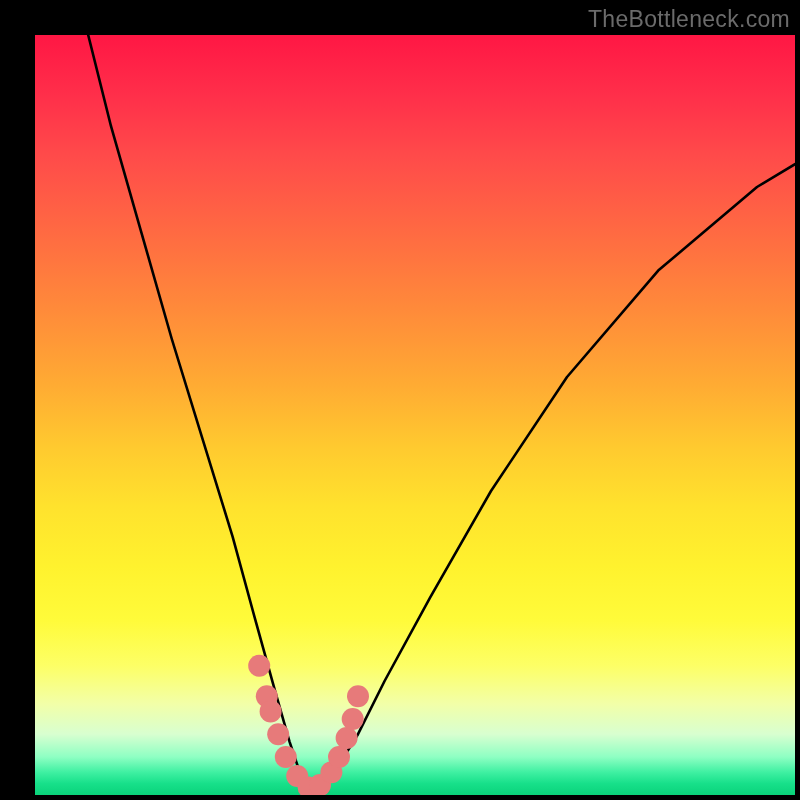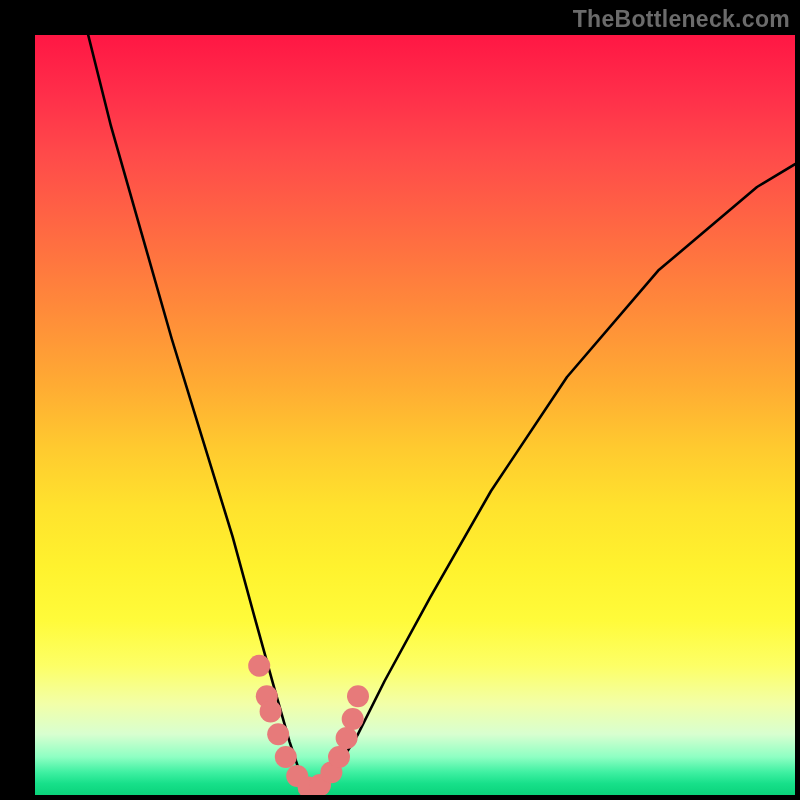--- a/index.html
+++ b/index.html
@@ -50,21 +50,21 @@
     width: 760px;
     height: 760px;
   }
   .watermark {
     position: absolute;
     top: 6px;
     right: 10px;
     color: #6b6b6b;
     font-size: 23px;
     letter-spacing: 0.3px;
-    font-weight: 700;
+    font-weight: 400;
     margin-left: 36px;
   }
 </style>
 </head>
 <body>
 
 <div class="frame">
 
   <div class="plot-area">
     <svg class="curve-svg" viewBox="0 0 760 760" preserveAspectRatio="none">

